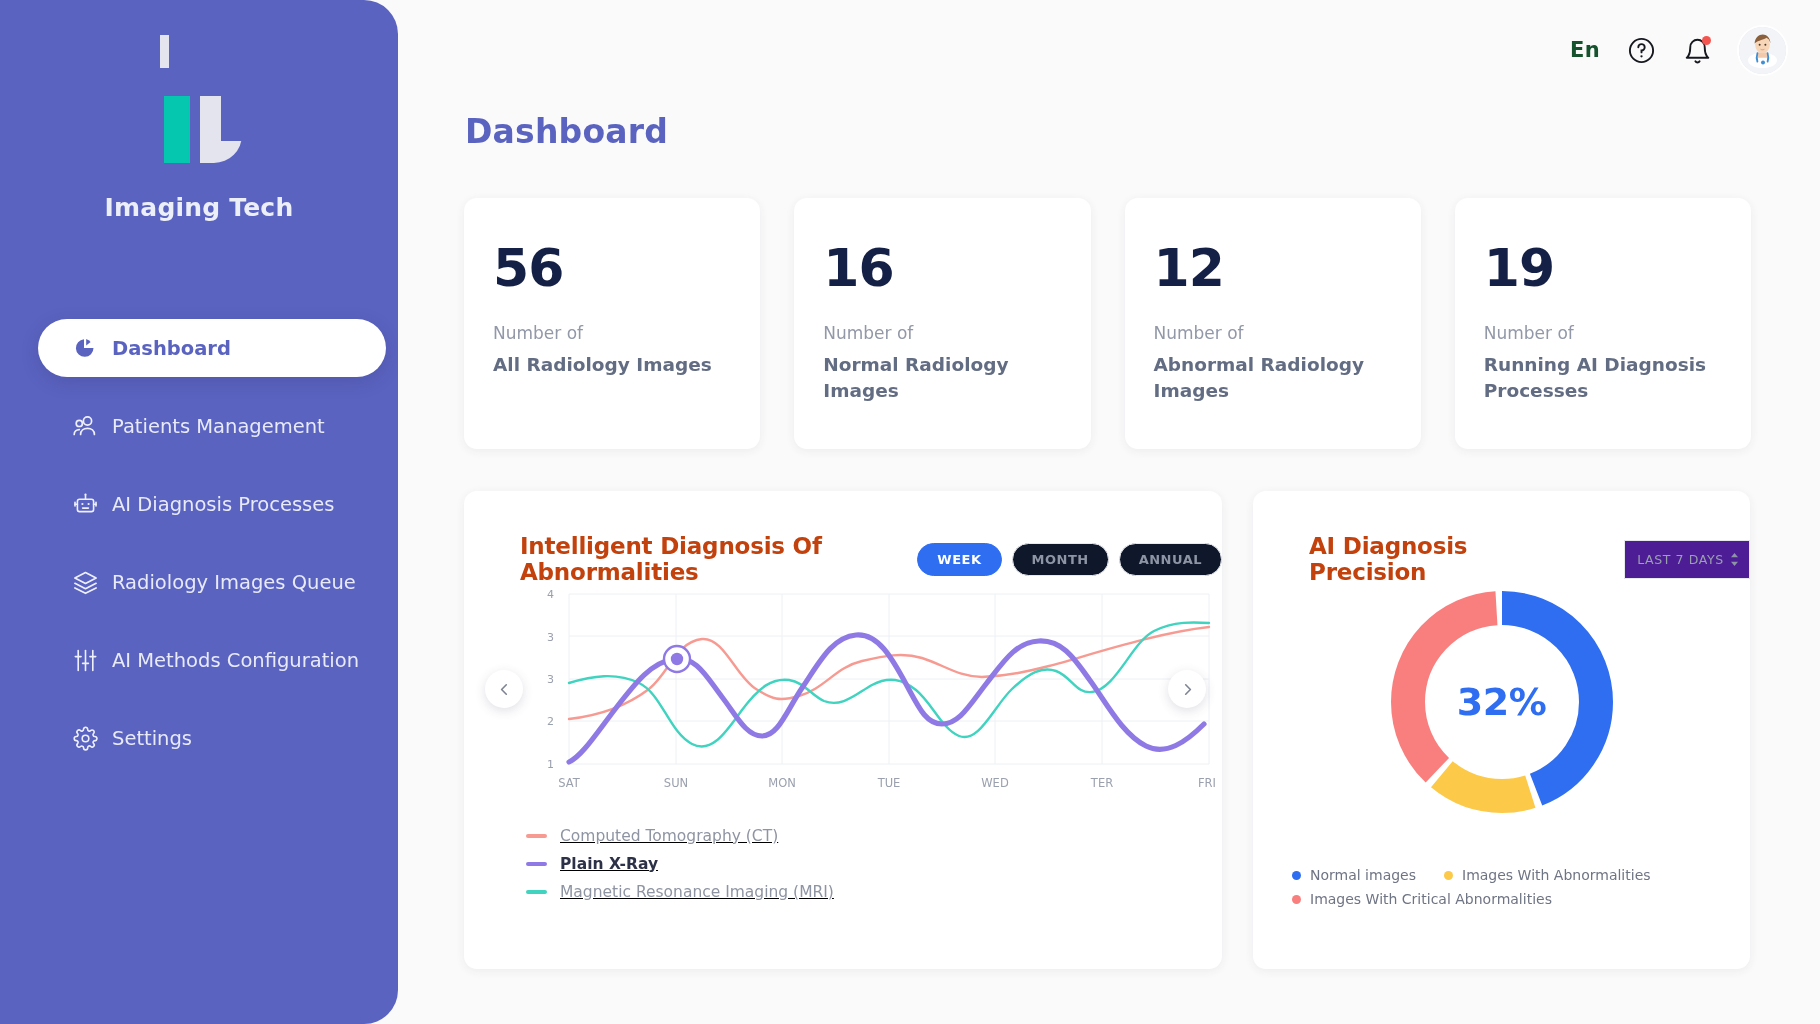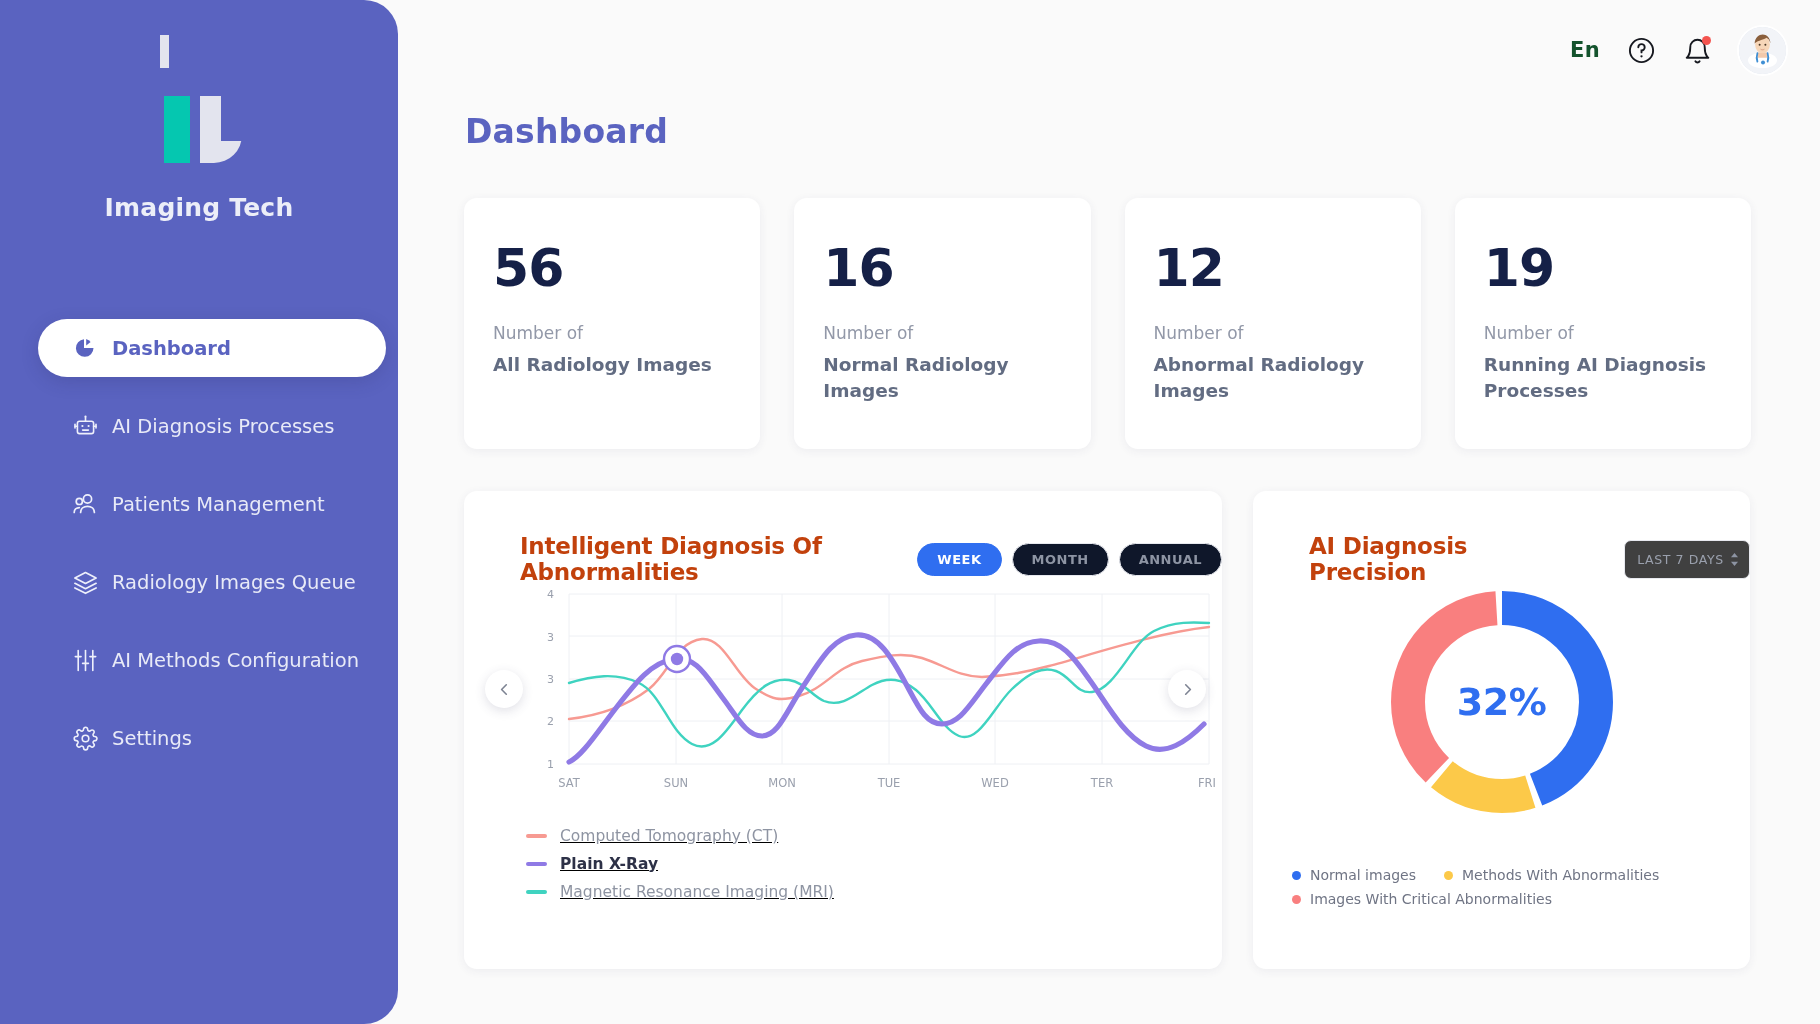--- a/index.html
+++ b/index.html
@@ -258,30 +258,30 @@
     background: #2f6ef0;
     color: #fff;
     border-color: #2f6ef0;
   }
 
   #days-select {
     margin-left: 38px;
     height: 39px;
     width: 128px;
     border: 1px solid #e7e9ef;
-    border-radius: 7px;
+    border-radius: 1px;
     display: flex;
     align-items: center;
     justify-content: space-between;
     padding: 0 10px 0 12px;
     font-size: 12.5px;
     color: #9aa0ad;
     letter-spacing: .6px;
     cursor: pointer;
-    background: #404040;
+    background: #4c1d95;
   }
 
   
   #line-wrap {
     position: absolute;
     left: 0; top: 93px;
     width: 758px; height: 212px;
   }
   .nav-arrow {
     position: absolute;
@@ -370,50 +370,50 @@
   <nav id="nav">
 
     <div class="nav-item active">
       <span class="nav-icon">
         <svg width="24" height="24" viewBox="0 0 24 24">
           <path d="M11 3.2 A8.8 8.8 0 1 0 20.5 12 L11 12 Z" fill="#5a63c0"></path>
           <path d="M13.2 2.9 A9 9 0 0 1 17.6 6.1 L13.2 9.4 Z" fill="#5a63c0"></path>
         </svg>
       </span>
       <span class="nav-label">Dashboard</span>
+    </div>
+
+    <div class="nav-item">
+      <span class="nav-icon">
+        <svg width="27" height="27" viewBox="0 0 27 27" fill="none" stroke="#eef0fb" stroke-width="1.7" stroke-linecap="round" stroke-linejoin="round">
+          <circle cx="15.5" cy="8" r="4.1"></circle>
+          <path d="M8.6 21.5c0-3.8 3.1-6.1 6.9-6.1s6.9 2.3 6.9 6.1"></path>
+          <circle cx="7.3" cy="10.4" r="3.1"></circle>
+          <path d="M2.2 21.5c0-3 2.3-4.9 5.1-4.9"></path>
+        </svg>
+      </span>
+      <span class="nav-label">Patients Management</span>
     </div>
 
     <div class="nav-item">
       <span class="nav-icon">
         <svg width="27" height="27" viewBox="0 0 27 27" fill="none" stroke="#eef0fb" stroke-width="1.6" stroke-linecap="round" stroke-linejoin="round">
           <rect x="5.4" y="8.2" width="16.2" height="12.4" rx="2.2"></rect>
           <line x1="13.5" y1="4.4" x2="13.5" y2="8.2"></line>
           <circle cx="13.5" cy="3.6" r="1.1" fill="#eef0fb" stroke="none"></circle>
           <circle cx="10.4" cy="13" r="1.1" fill="#eef0fb" stroke="none"></circle>
           <circle cx="16.6" cy="13" r="1.1" fill="#eef0fb" stroke="none"></circle>
           <path d="M10.6 17.1h5.8"></path>
           <line x1="5.4" y1="13.2" x2="3" y2="13.2"></line>
           <line x1="21.6" y1="13.2" x2="24" y2="13.2"></line>
           <line x1="3" y1="11.4" x2="3" y2="15"></line>
           <line x1="24" y1="11.4" x2="24" y2="15"></line>
         </svg>
       </span>
       <span class="nav-label">AI Diagnosis Processes</span>
-    </div>
-
-    <div class="nav-item">
-      <span class="nav-icon">
-        <svg width="27" height="27" viewBox="0 0 27 27" fill="none" stroke="#eef0fb" stroke-width="1.7" stroke-linecap="round" stroke-linejoin="round">
-          <circle cx="15.5" cy="8" r="4.1"></circle>
-          <path d="M8.6 21.5c0-3.8 3.1-6.1 6.9-6.1s6.9 2.3 6.9 6.1"></path>
-          <circle cx="7.3" cy="10.4" r="3.1"></circle>
-          <path d="M2.2 21.5c0-3 2.3-4.9 5.1-4.9"></path>
-        </svg>
-      </span>
-      <span class="nav-label">Patients Management</span>
     </div>
 
     <div class="nav-item">
       <span class="nav-icon">
         <svg width="27" height="27" viewBox="0 0 27 27" fill="none" stroke="#eef0fb" stroke-width="1.7" stroke-linecap="round" stroke-linejoin="round">
           <path d="M13.5 3.6 2.9 9.1l10.6 5.4L24.1 9.1 13.5 3.6z"></path>
           <path d="M2.9 14.3l10.6 5.4 10.6-5.4"></path>
           <path d="M2.9 18.9l10.6 5.4 10.6-5.4"></path>
         </svg>
       </span>
@@ -642,21 +642,21 @@
       </div>
 
       <div id="donut-legend">
         <div class="dl-line">
           <span class="dl-item">
             <span class="dl-dot" style="background:#2f6ef0"></span>
             <span class="dl-text">Normal images</span>
           </span>
           <span class="dl-item">
             <span class="dl-dot" style="background:#fcc949"></span>
-            <span class="dl-text">Methods With Abnormalities</span>
+            <span class="dl-text">Images With Abnormalities</span>
           </span>
         </div>
         <div class="dl-line">
           <span class="dl-item">
             <span class="dl-dot" style="background:#f97f7f"></span>
             <span class="dl-text">Images With Critical Abnormalities</span>
           </span>
         </div>
       </div>
     </div>

